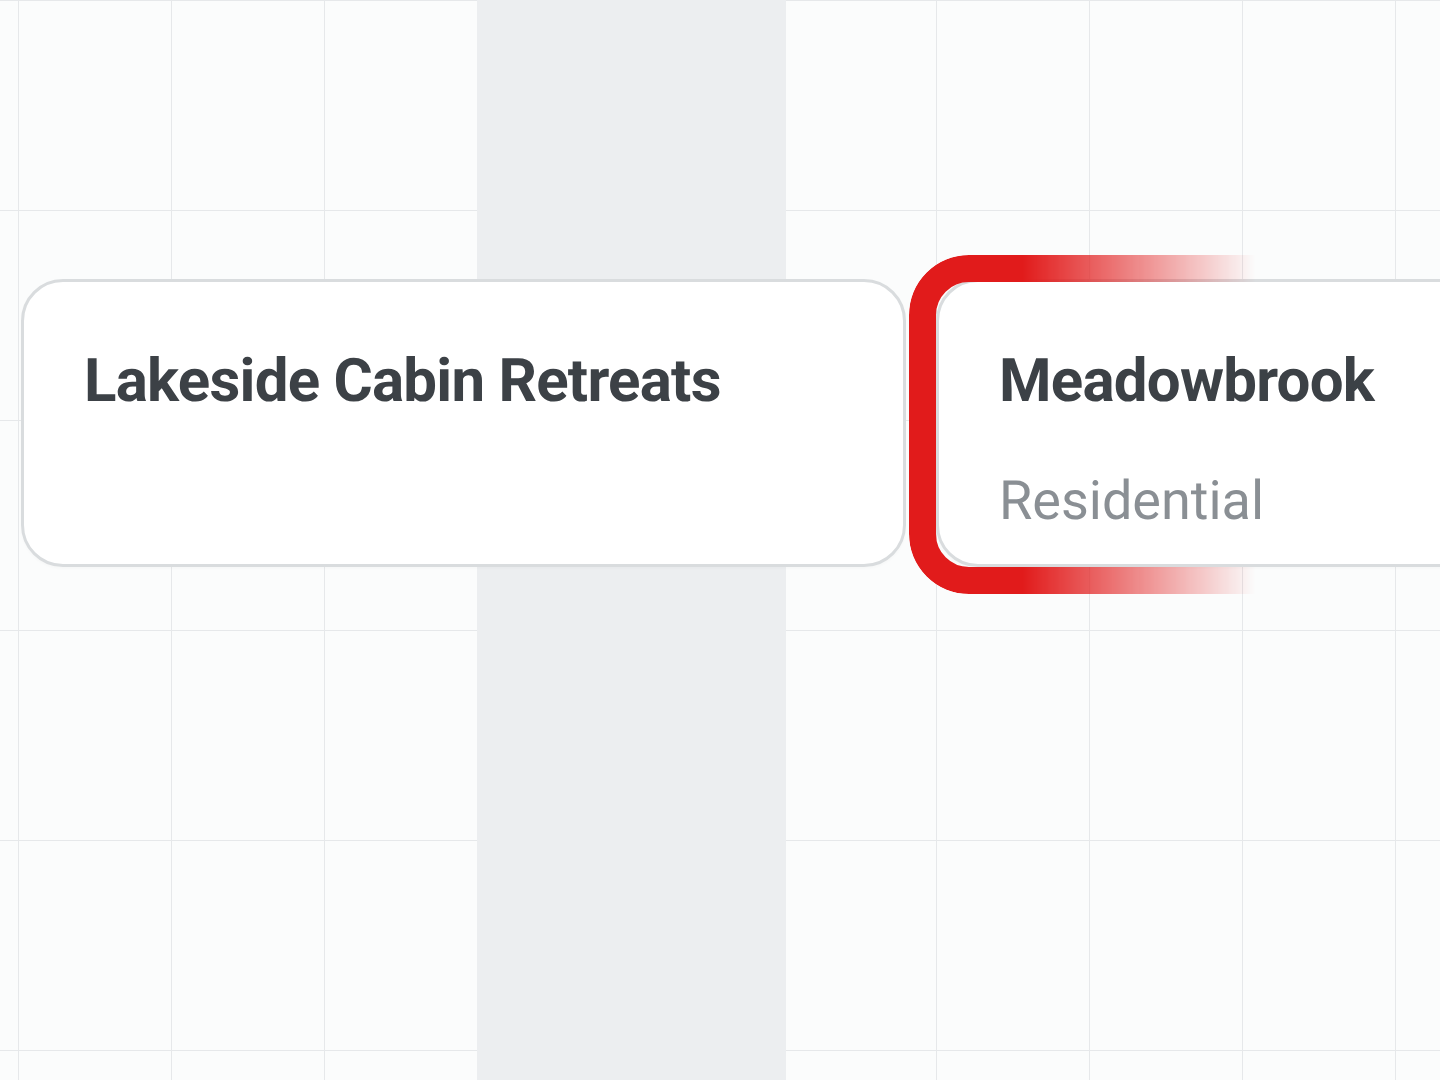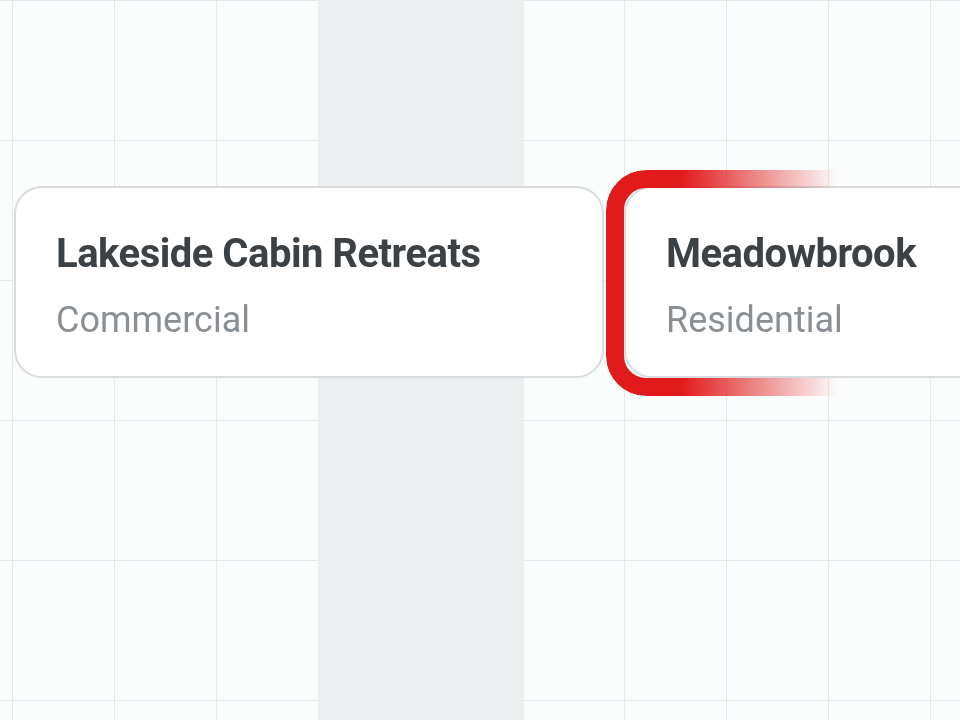--- a/index.html
+++ b/index.html
@@ -41,21 +41,21 @@
     border: 2px solid #d9dcde;
     border-radius: 28px;
     padding: 42px 40px 40px 40px;
     box-shadow: 0 1px 2px rgba(0,0,0,0.02);
   }
   .card-title {
     font-size: 40px;
     font-weight: 700;
     color: #3c4146;
     letter-spacing: -0.5px;
-    margin-bottom: 22px;
+    margin-bottom: 36px;
     white-space: nowrap;
   }
   .card-sub {
     font-size: 36px;
     font-weight: 400;
     color: #8a8f94;
   }
   .card-left {
     left: 14px;
     top: 186px;
@@ -91,21 +91,20 @@
 </head>
 <body>
 
 <div class="grid">
   <div class="grid-lines"></div>
   <div class="col-band"></div>
 </div>
 
 <div class="card card-left">
   <div class="card-title">Lakeside Cabin Retreats</div>
-  <div class="card-sub">Commercial</div>
 </div>
 
 <div class="card card-right">
   <div class="card-title">Meadowbrook</div>
   <div class="card-sub">Residential</div>
 </div>
 
 <div class="highlight-ring"></div>
 
 </body></html>

